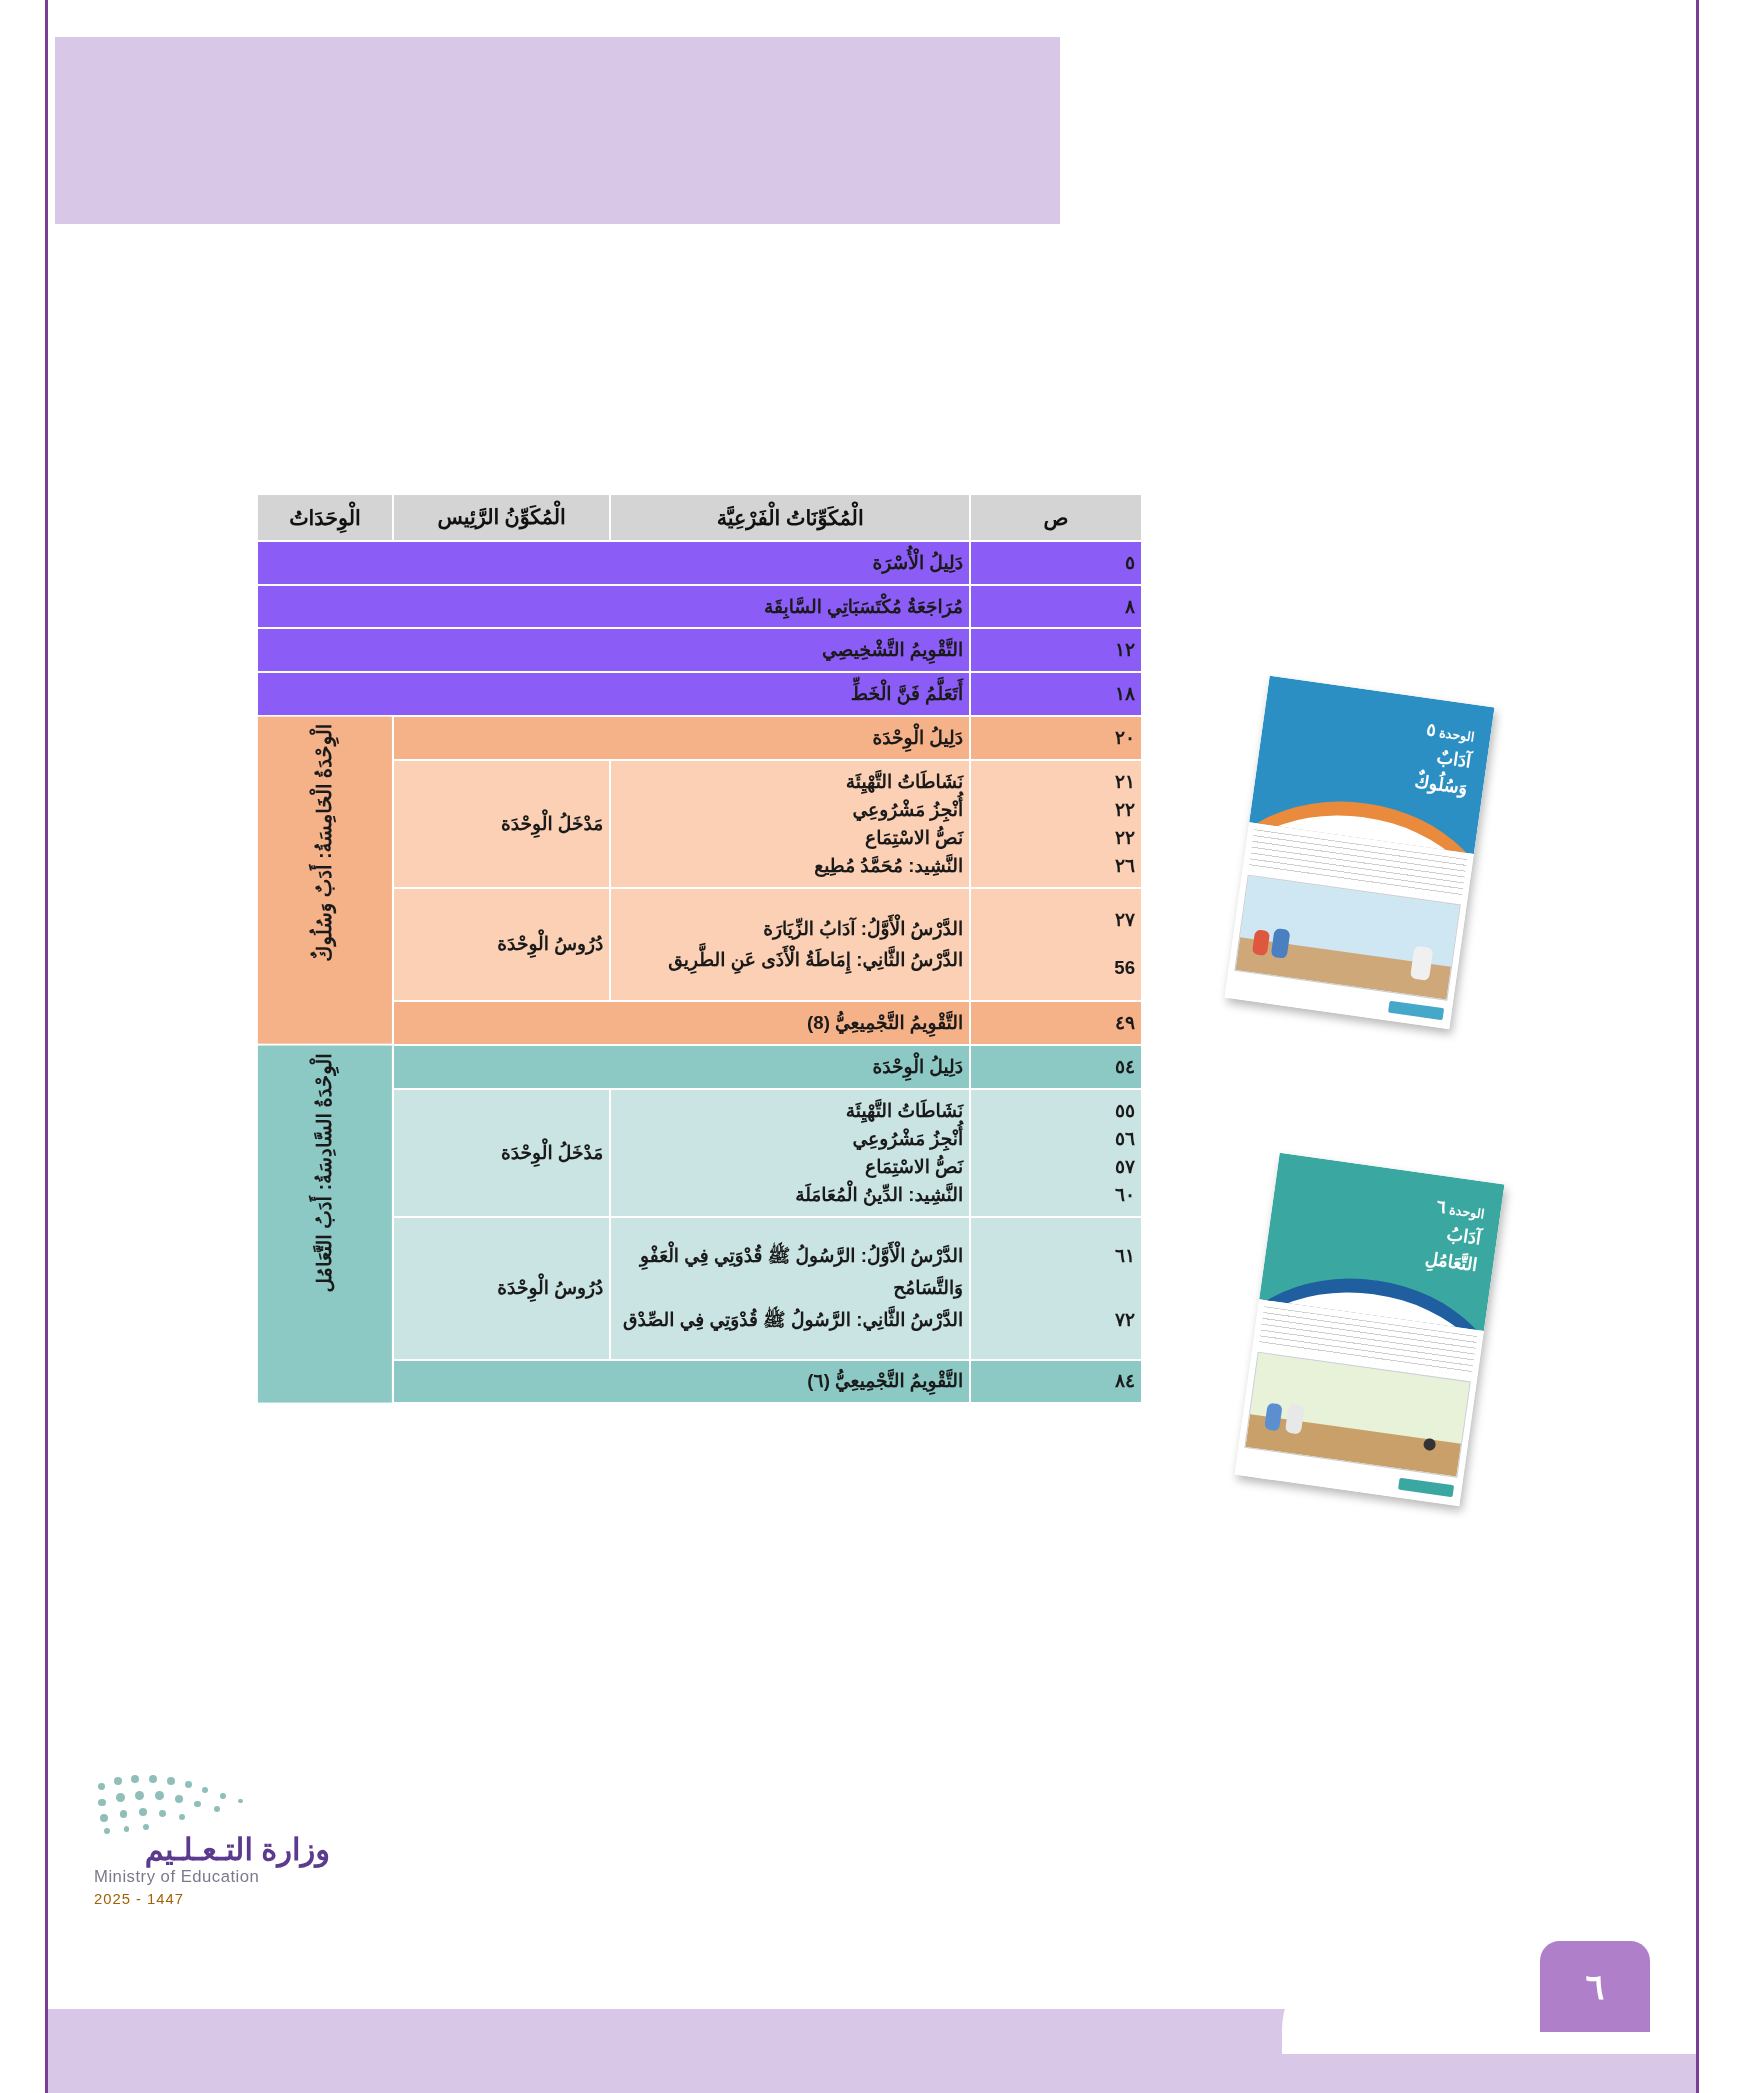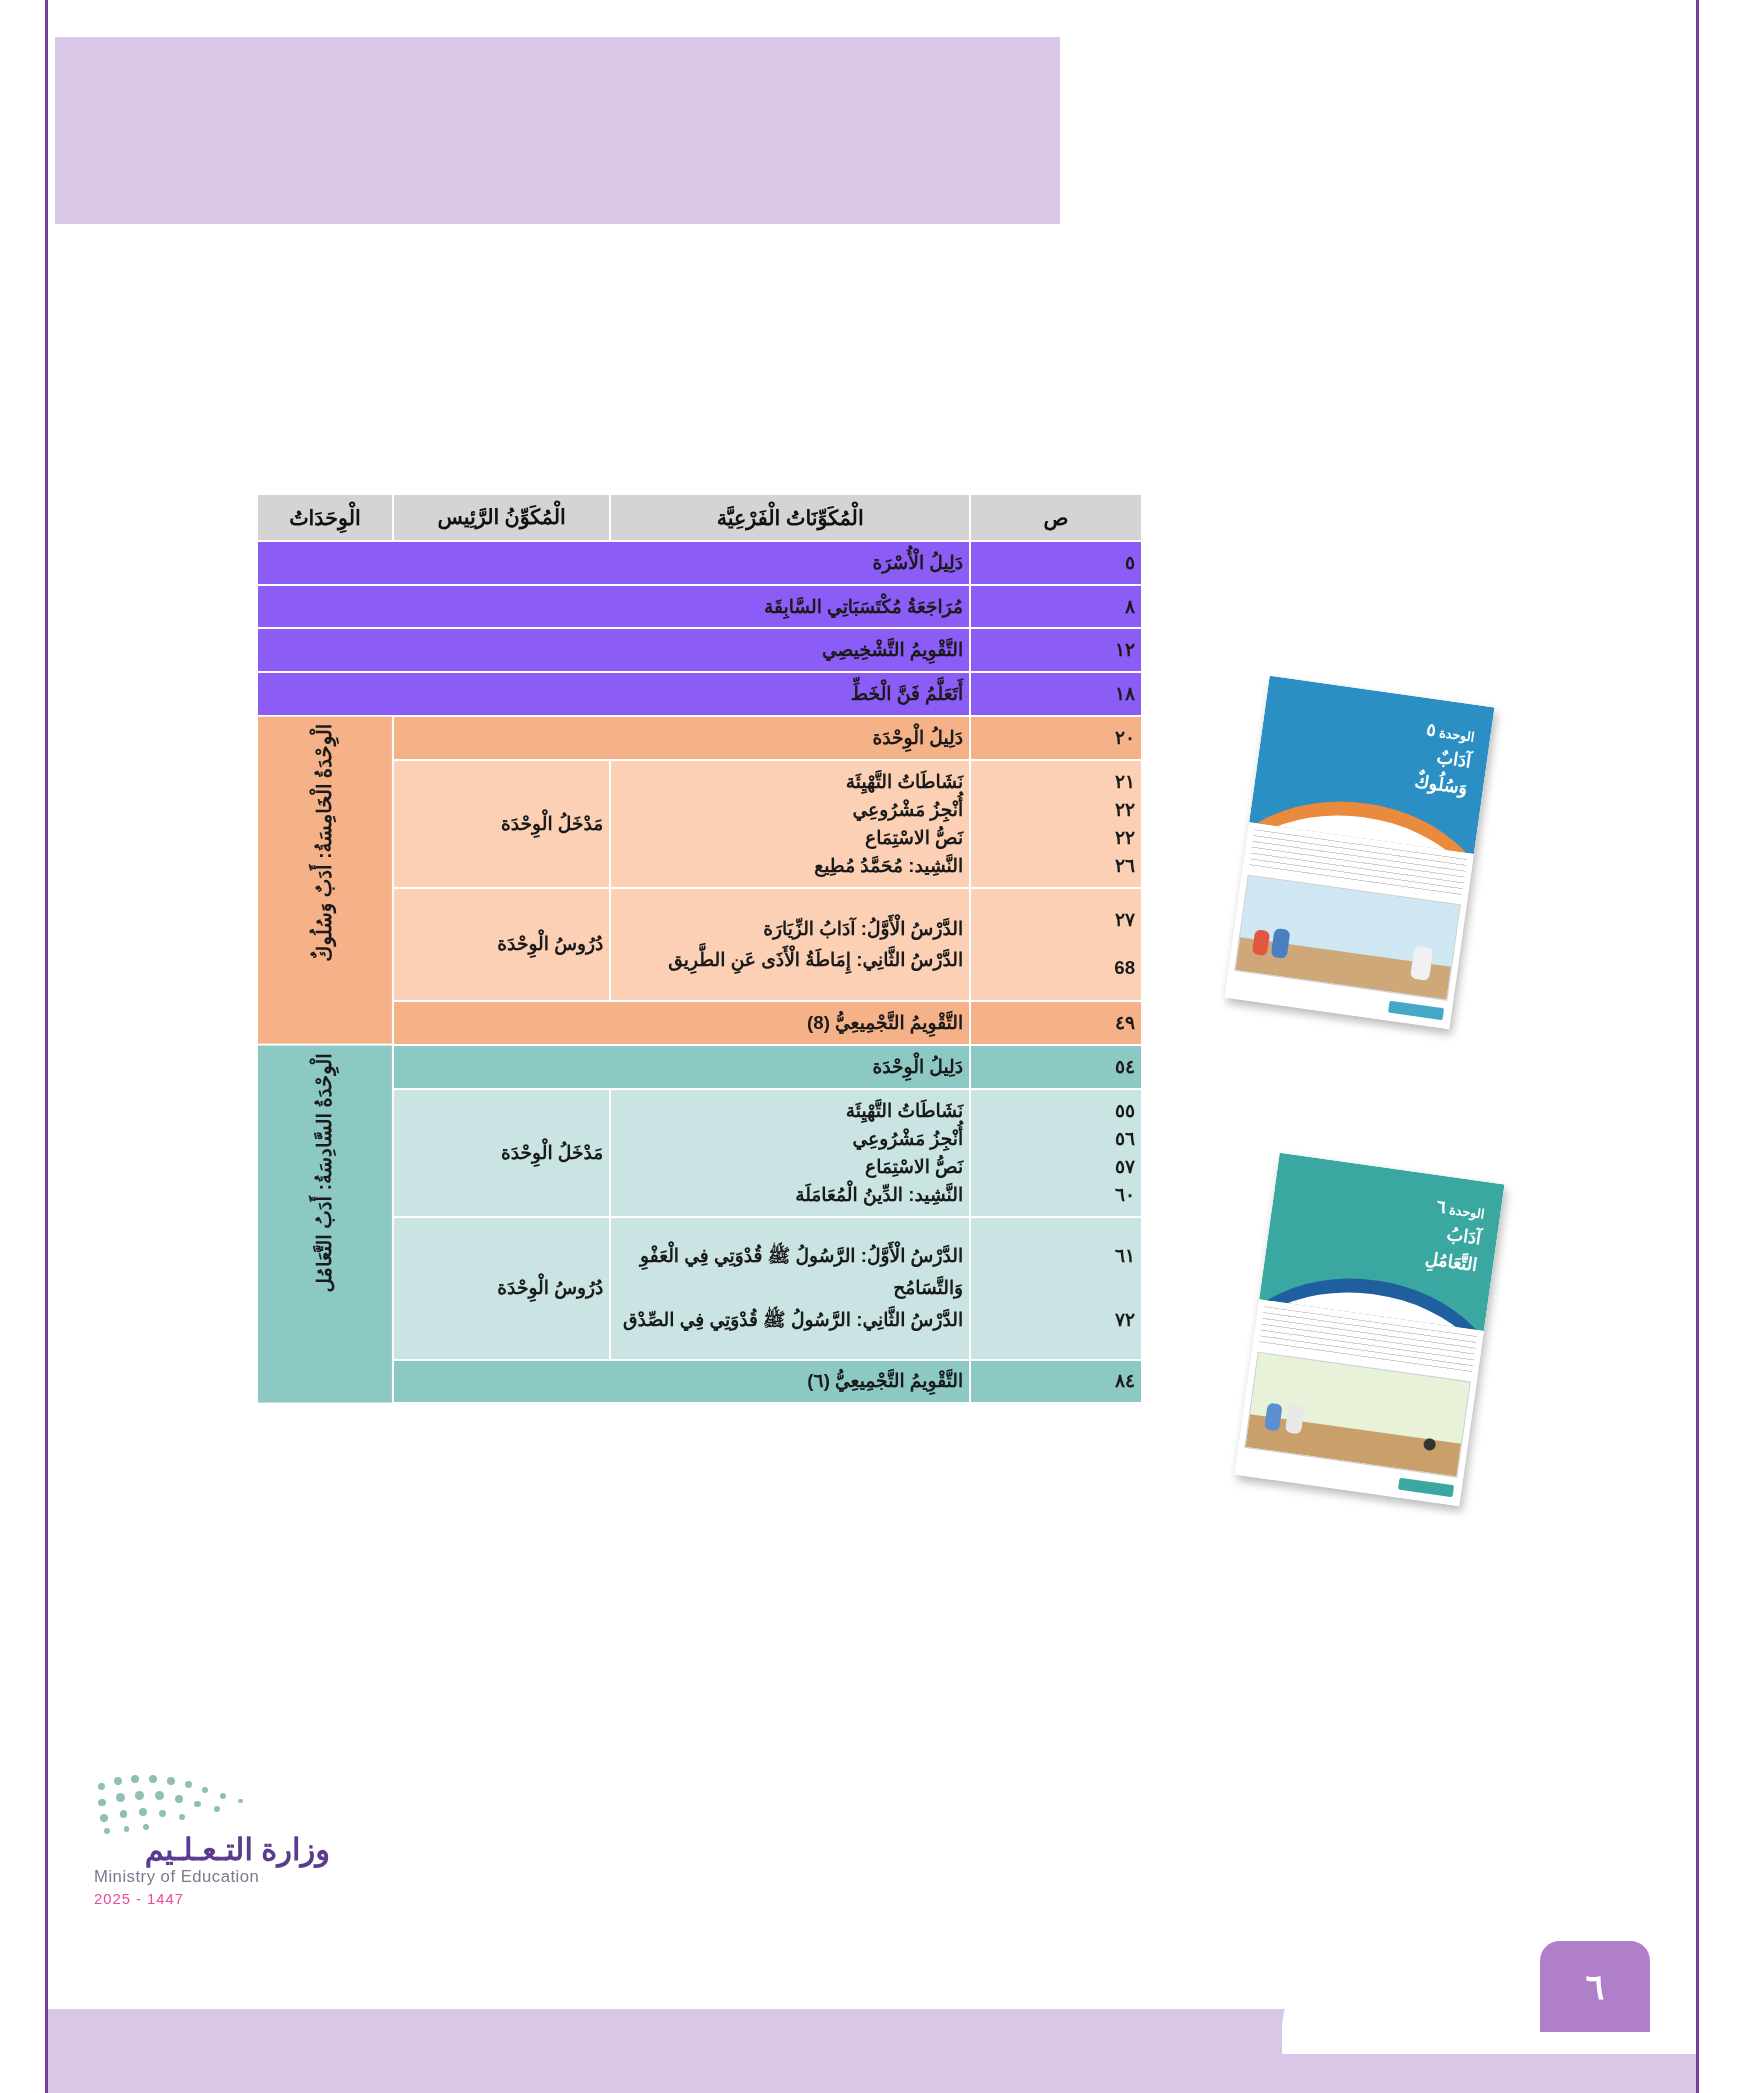--- a/index.html
+++ b/index.html
@@ -256,21 +256,21 @@
     width: 236px;
     letter-spacing: 1px;
   }
   .moe-en {
     font-size: 16.7px;
     color: #7a7a8c;
     letter-spacing: 0.5px;
   }
   .moe-year {
     font-size: 14.8px;
-    color: #ec4899;
+    color: #a16207;
     letter-spacing: 1px;
     margin-top: 3.9px;
   }
 
   .footer-band {
     position: absolute;
     left: 48px;
     right: 48px;
     bottom: 0;
     height: 84px;
@@ -350,21 +350,21 @@
 ٢٢
 ٢٦</td>
         <td class="peach lines-cell" style="white-space:pre-line">نَشَاطَاتُ التَّهْيِئَة
 أُنْجِزُ مَشْرُوعِي
 نَصُّ الاسْتِمَاع
 النَّشِيد: مُحَمَّدُ مُطِيع</td>
         <td class="peach">مَدْخَلُ الْوِحْدَة</td>
       </tr>
       <tr>
         <td class="peach lines-cell tall" style="white-space:pre-line;line-height:2.6">٢٧
-68</td>
+56</td>
         <td class="peach lines-cell tall" style="white-space:pre-line">الدَّرْسُ الْأَوَّلُ: آدَابُ الزِّيَارَة
 الدَّرْسُ الثَّانِي: إِمَاطَةُ الْأَذَى عَنِ الطَّرِيق</td>
         <td class="peach">دُرُوسُ الْوِحْدَة</td>
       </tr>
       <tr>
         <td class="peach-d">٤٩</td>
         <td class="peach-d" colspan="2">التَّقْوِيمُ التَّجْمِيعِيُّ (8)</td>
       </tr>
 
       <tr>

